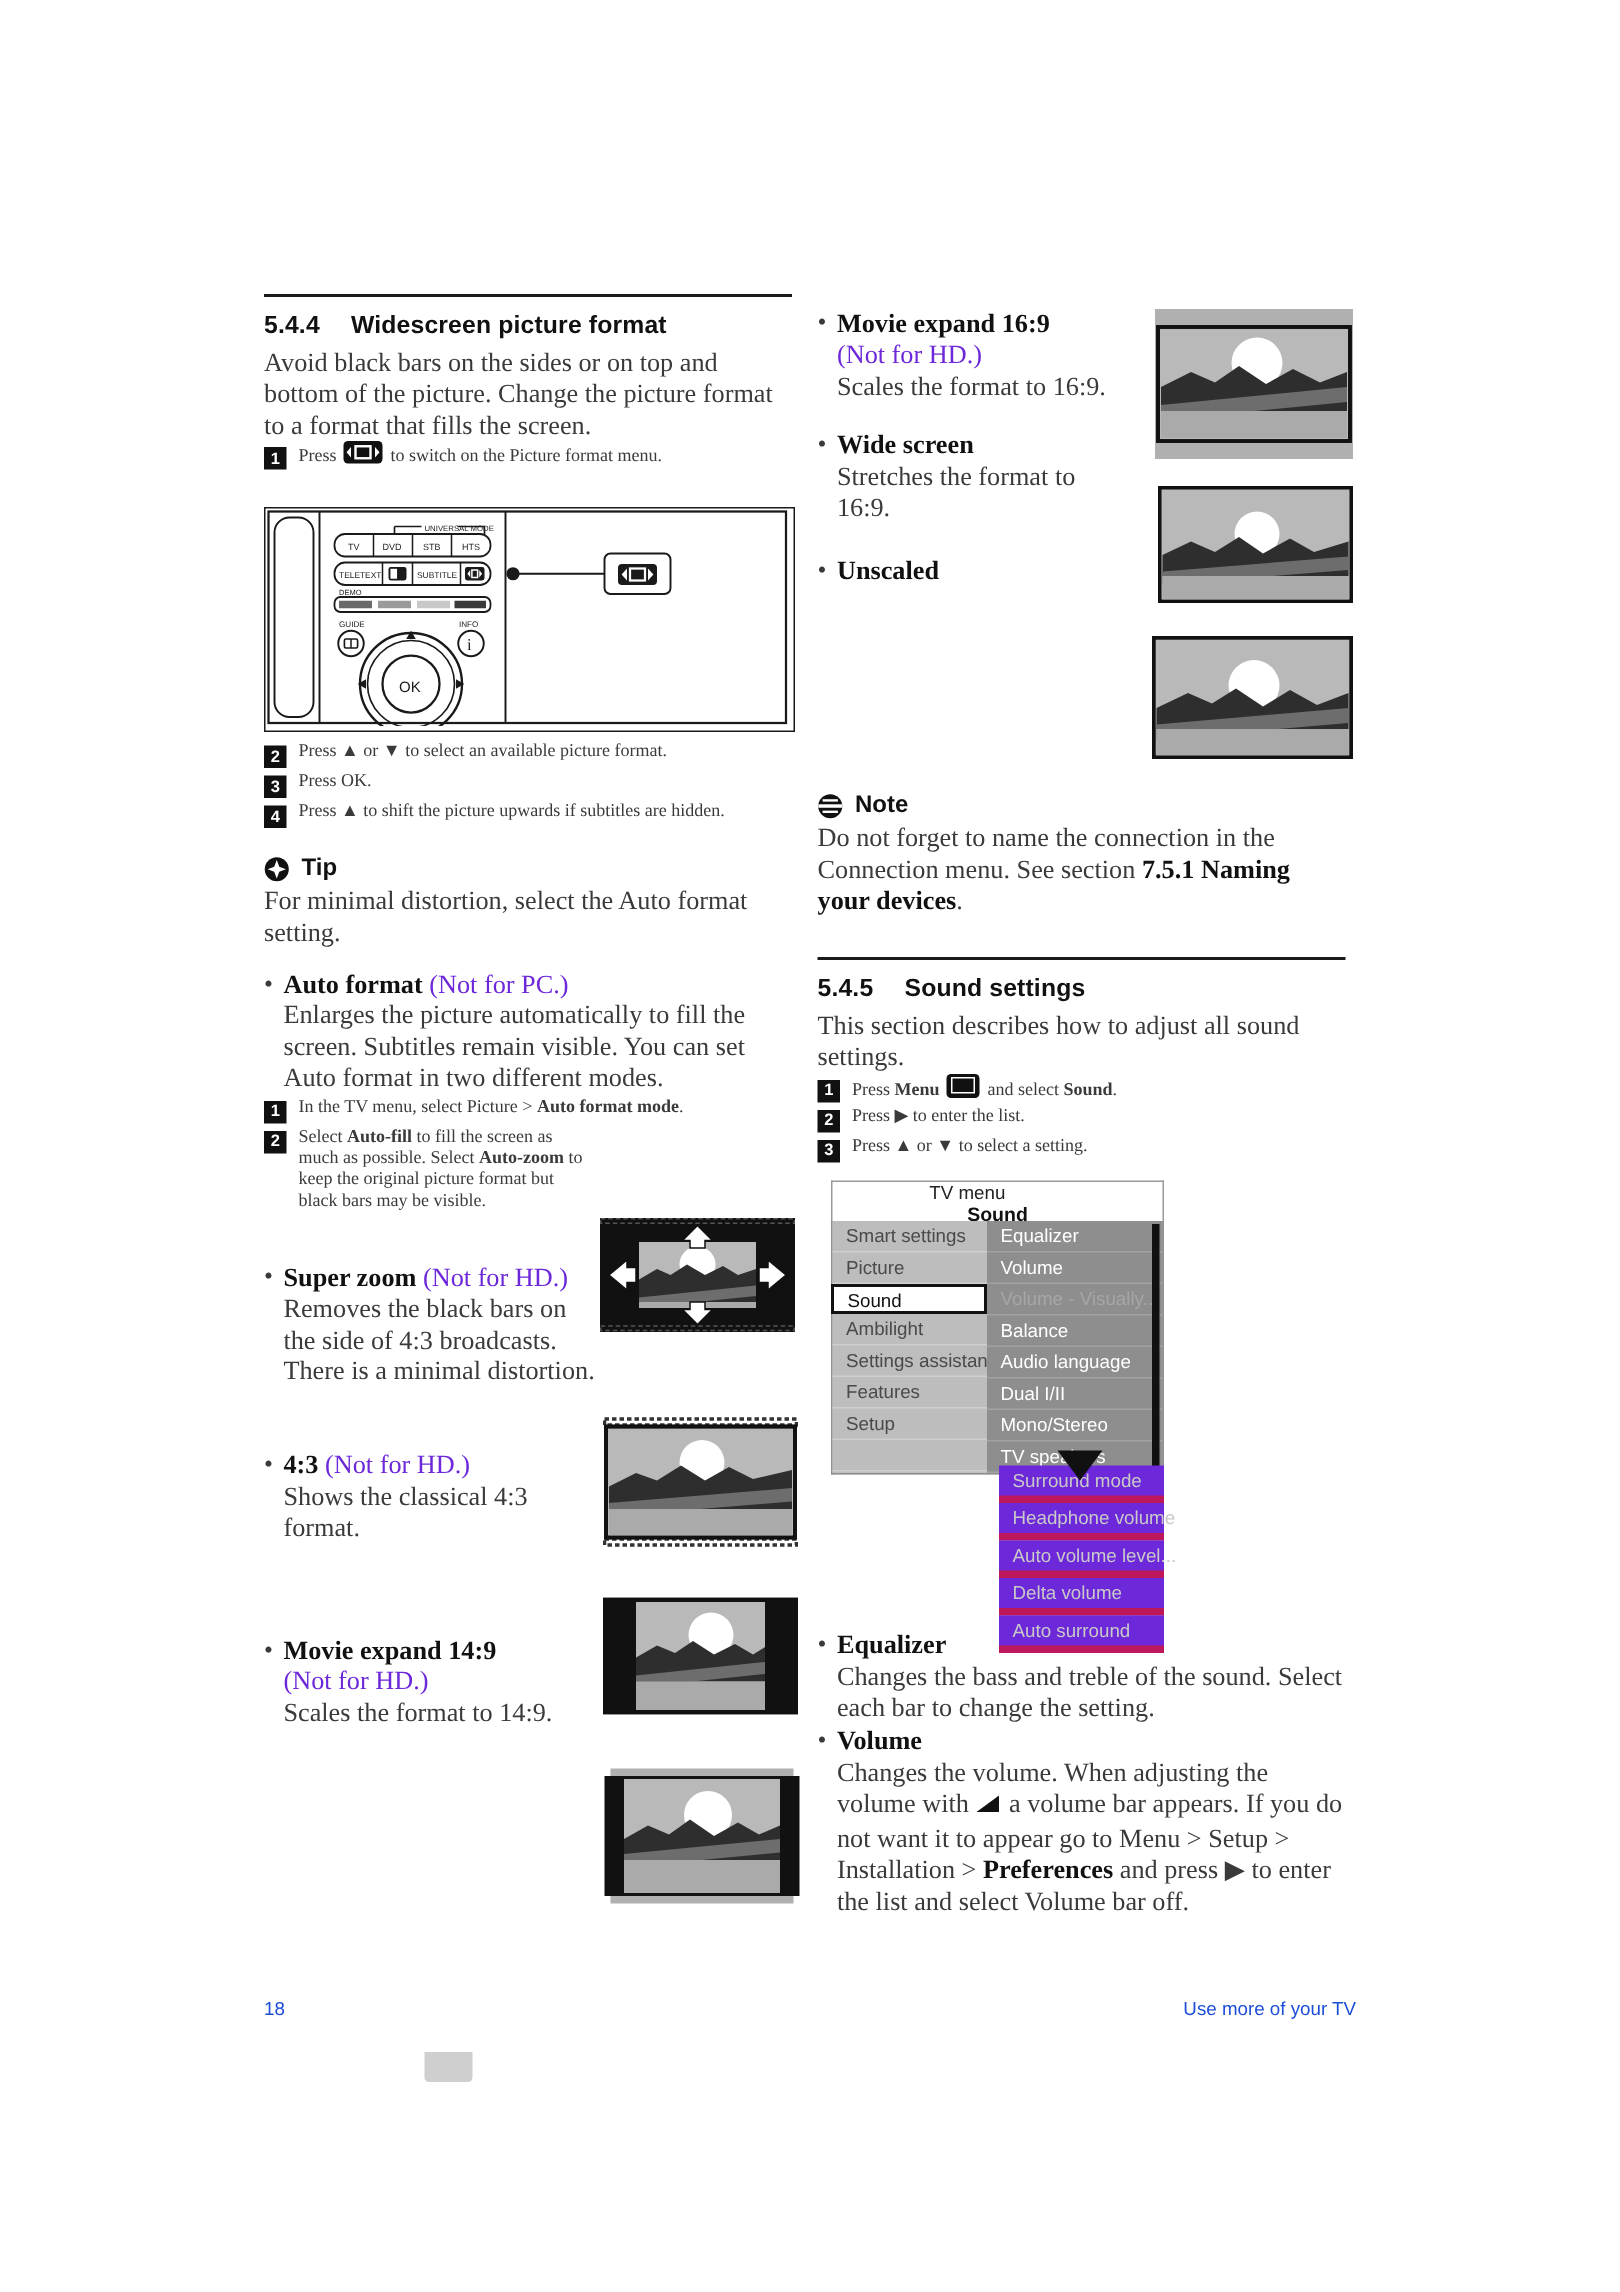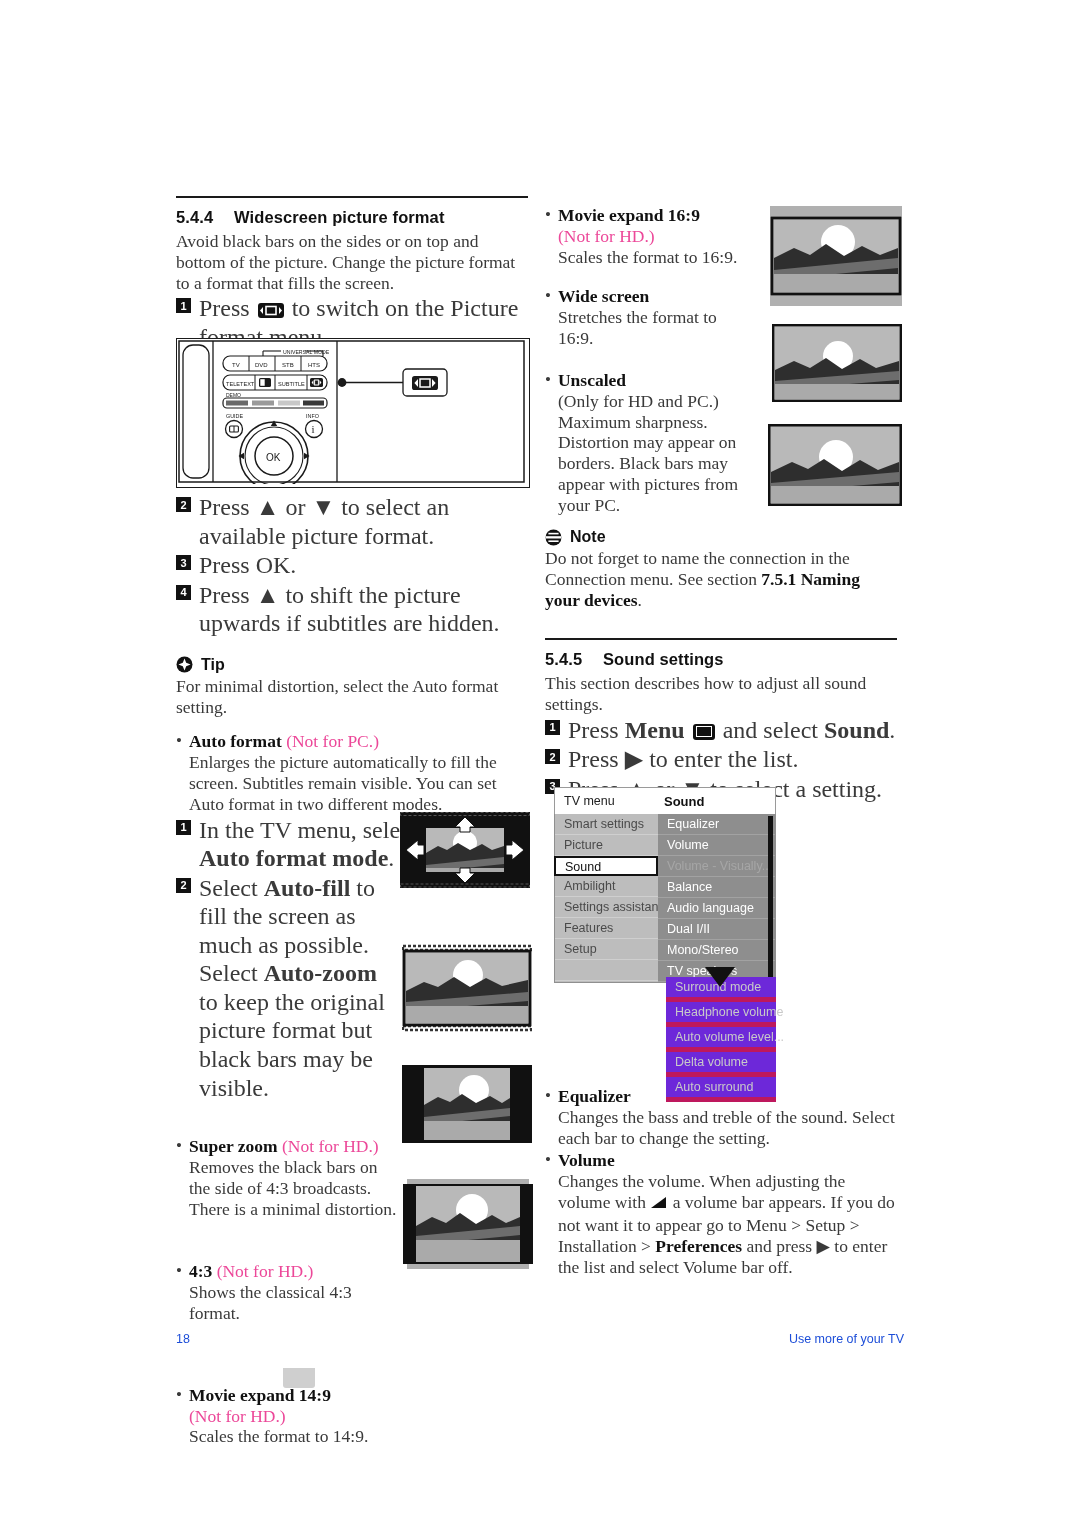--- a/index.html
+++ b/index.html
@@ -22,30 +22,30 @@
     font-weight:bold;font-size:16.5px;margin:1px 0 4px 0;letter-spacing:.1px;
     color:#111;
   }
   h2.sec .num{display:inline-block;width:58px;}
 
   p, .body{
     font-size:17.5px;line-height:1.19;margin:0;color:#3a3a3a;
     font-family:"Liberation Serif", serif;
   }
   .body b, p b{color:#111;font-weight:bold;}
-  .dim{color:#ec4899;}
+  .dim{color:#6d28d9;}
 
   
   .step{display:flex;align-items:flex-start;gap:8px;margin-top:1px;}
   .badge{
     flex:0 0 auto;width:15px;height:15px;background:#111;color:#fff;
     font-family:"Liberation Sans", sans-serif;font-weight:bold;font-size:11px;
     display:flex;align-items:center;justify-content:center;margin-top:4px;
   }
-  .step .txt{font-size:24px;line-height:1.19;color:#3a3a3a;}
+  .step .txt{font-size:12px;line-height:1.19;color:#3a3a3a;}
 
   
   .bullet{display:flex;gap:7px;margin-top:14px;}
   .bullet .dot{flex:0 0 auto;font-size:17px;line-height:1.19;color:#3a3a3a;}
   .bullet .btxt{font-size:17.5px;line-height:1.19;color:#3a3a3a;}
   .bullet .btxt b{color:#111;}
 
   
   .callout-head{display:flex;align-items:center;gap:8px;margin-top:18px;margin-bottom:2px;text-align:center;}
   .callout-head .title{
@@ -72,21 +72,21 @@
   
   .remote{position:absolute;left:176px;top:338px;width:352px;height:148px;
           border:1.6px solid #1a1a1a;background:#fff;}
 
   
   .tv{position:absolute;}
 
   
   .tvmenu{position:absolute;left:554px;top:787px;width:222px;}
   .tvmenu .hdr{display:flex;background:#fff;border:1.5px solid #9a9a9a;border-bottom:none;
-    height:26px;align-items:center;}
+    height:26px;align-items:center;flex-direction:column;}
   .tvmenu .hdr .l{width:100px;padding-left:9px;font-family:"Liberation Sans", sans-serif;
     font-size:12.5px;color:#222;}
   .tvmenu .hdr .r{font-family:"Liberation Sans", sans-serif;font-size:13px;font-weight:bold;color:#111;}
   .menubody{display:flex;border:1.5px solid #8f8f8f;border-top:none;background:#bdbdbd;}
   .mcol-l{width:103px;background:#bdbdbd;}
   .mcol-r{width:auto;flex:1;background:#8e8e8e;position:relative;}
   .mrow{height:20px;line-height:20px;font-family:"Liberation Sans", sans-serif;font-size:12.5px;
         padding-left:9px;white-space:nowrap;}
   .mcol-l .mrow{color:#4a4a4a;border-bottom:1px solid #cfcfcf;}
   .mcol-r .mrow{color:#ffffff;border-bottom:1px solid #a2a2a2;}
@@ -344,21 +344,20 @@
       <span class="btxt">
         <b>Wide screen</b><br>
         <span>Stretches the format to 16:9.</span>
       </span>
     </div>
 
     <div class="bullet" style="margin-top:21px;">
       <span class="dot">•</span>
       <span class="btxt">
         <b>Unscaled</b><br>
-        <span>(Only for HD and PC.) Maximum sharpness. Distortion may appear on borders. Black bars may appear with pictures from your PC.</span>
       </span>
     </div>
   </div>
 
   <div class="tv" style="left:770px;top:206px;width:132px;height:100px;">
     <svg width="132" height="100" viewBox="0 0 132 100">
       <rect x="0" y="0" width="132" height="100" fill="#b0b0b0"></rect>
       <rect x="2" y="12" width="128" height="76" fill="#b9b9b9" stroke="#111" stroke-width="2.4"></rect>
       <circle cx="68" cy="36" r="17" fill="#fff"></circle>
       <polygon points="4,52 24,42 40,49 56,38 74,50 92,40 110,49 128,42 128,68 4,68" fill="#2e2e2e"></polygon>

